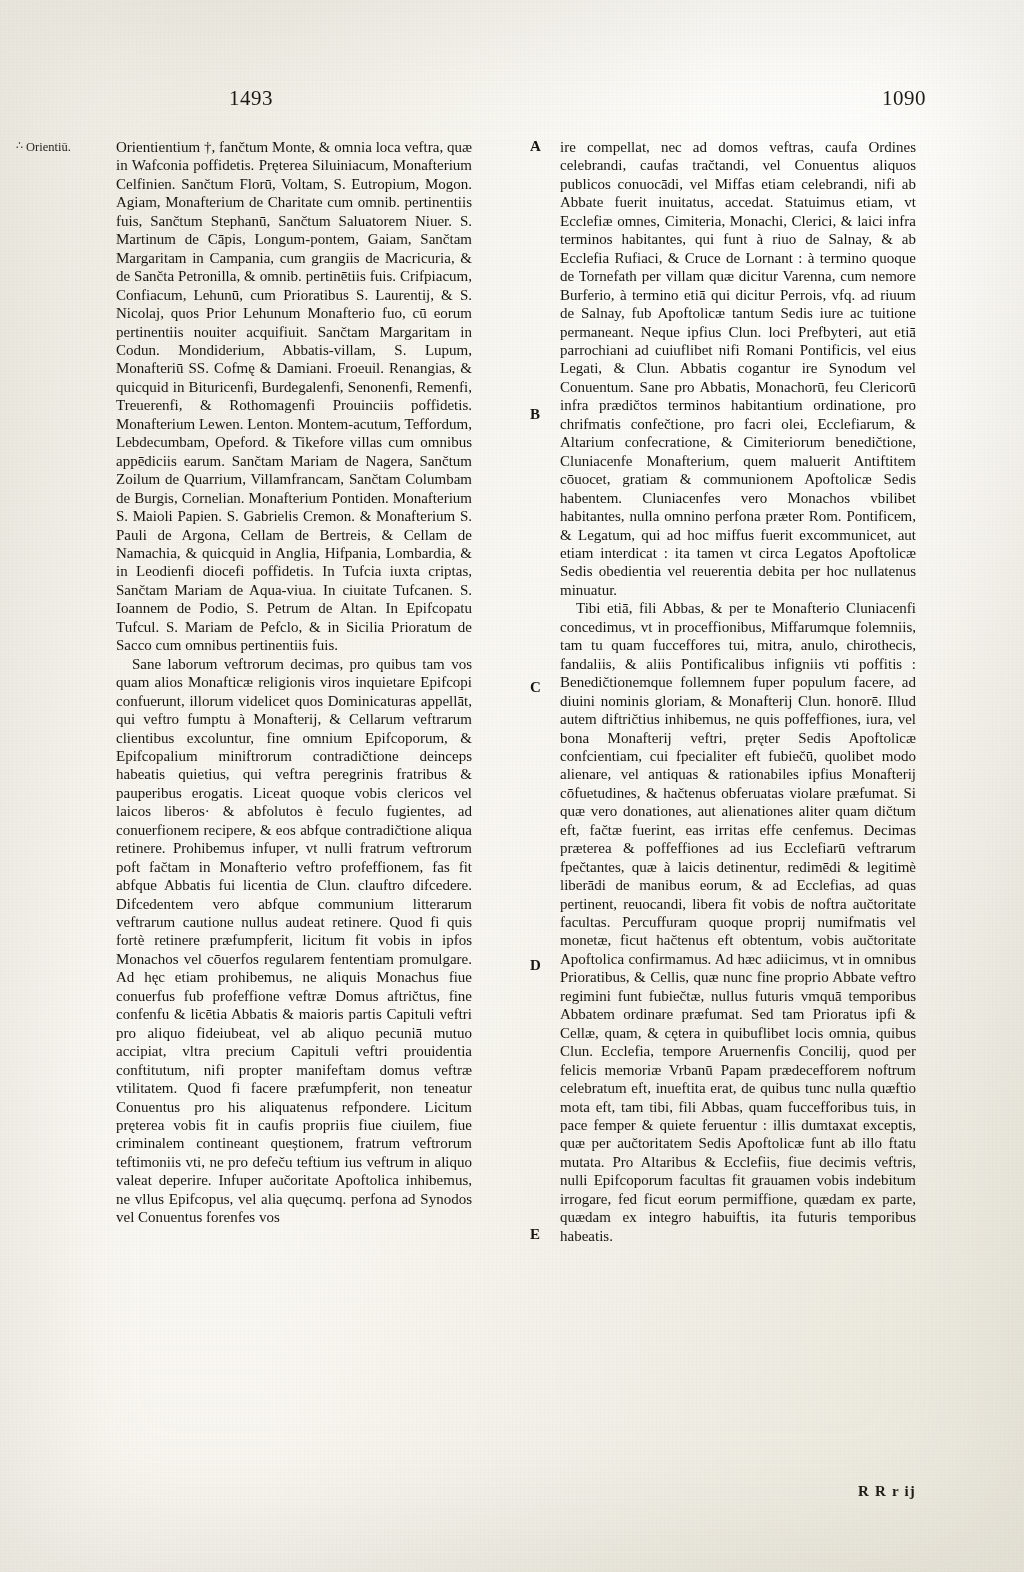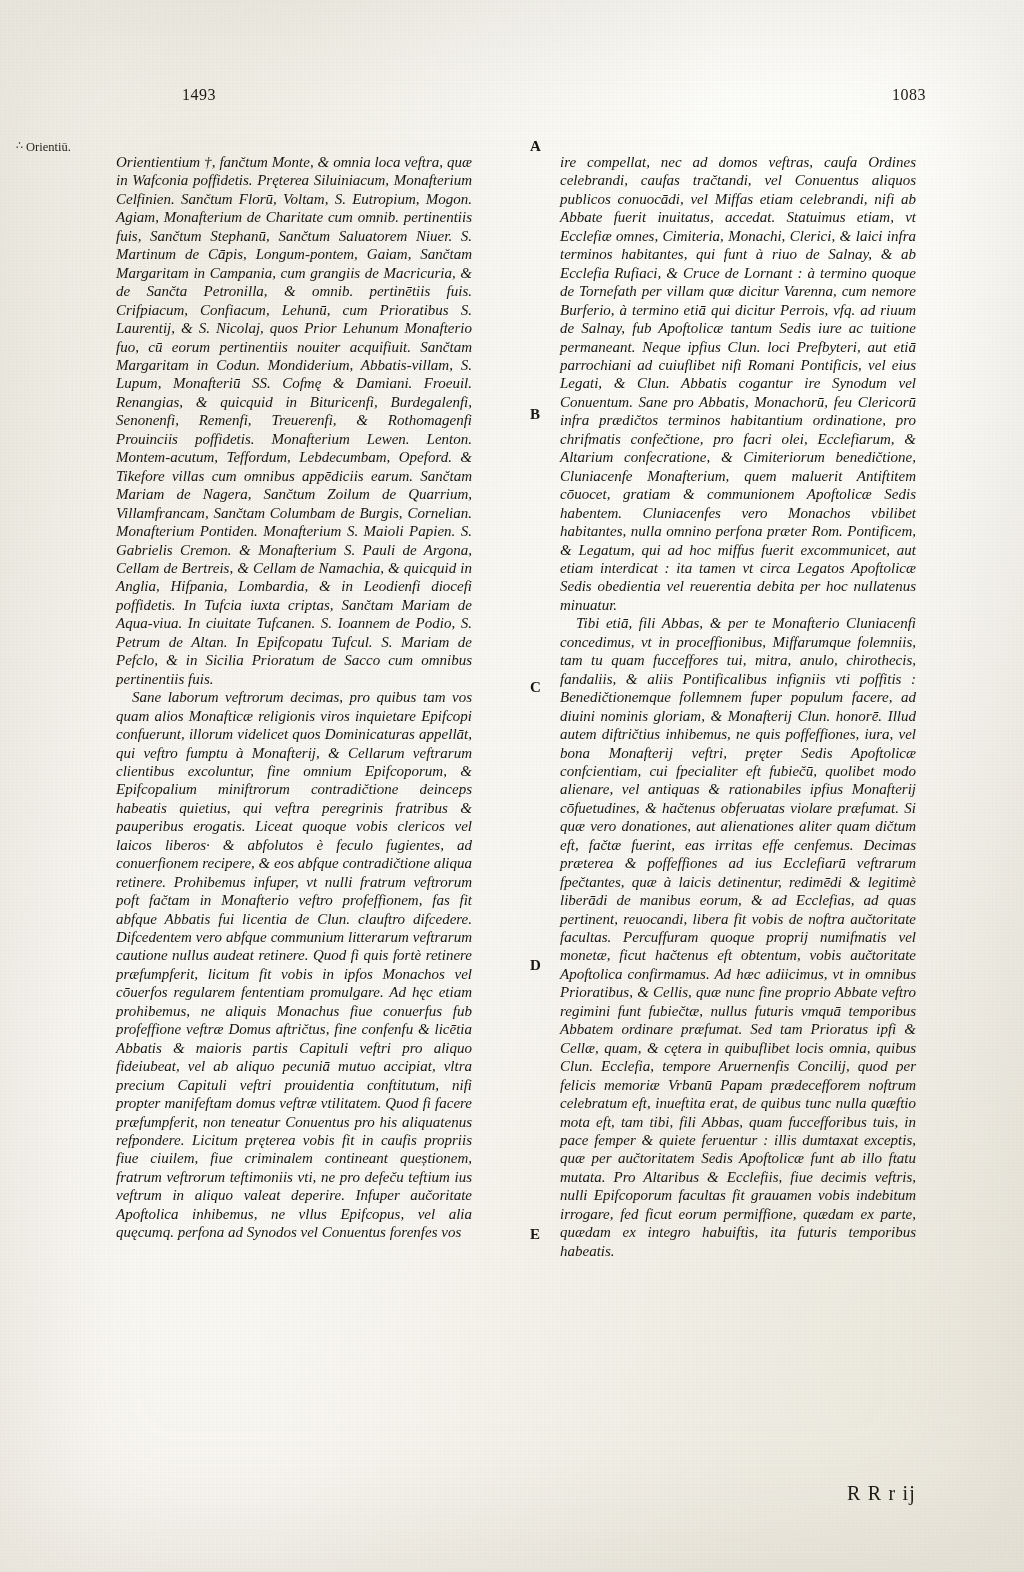--- a/index.html
+++ b/index.html
@@ -30,44 +30,43 @@
     position:absolute;inset:0;pointer-events:none;
     box-shadow:inset 0 0 120px 30px rgba(170,162,140,.20);
   }
 
   
   .running-head{
     position:absolute;left:130px;right:98px;top:82px;height:42px;
   }
   .folio-left,.folio-right{
     position:absolute;top:4px;
-    font-size:16px;letter-spacing:.5px;
+    font-size:21px;letter-spacing:.5px;margin-left:47px;
   }
   .folio-left{left:52px;}
   .folio-right{right:0px;}
   .head-title{
     position:absolute;left:0;right:0;top:0;
     text-align:center;
     font-size:28px;
     letter-spacing:.4px;
   }
 
   
   .body-area{
     position:absolute;
     left:116px;top:138px;width:800px;height:1360px;
   }
   .col{
-    position:absolute;top:15px;width:356px;
+    position:absolute;top:0;width:356px;
     font-size:15.0px;
     line-height:18.45px;
     text-align:justify;
     text-justify:inter-word;
     hyphens:none;
-    font-style:italic;
     -webkit-hyphens:none;
   }
   .col-left{left:0;}
   .col-right{left:444px;}
   .col p{margin:0;}
   .col p.indent{text-indent:16px;}
 
   
   .gloss{
     position:absolute;
@@ -95,39 +94,39 @@
   }
   .colletters span{
     position:absolute;left:0;
   }
 
   .signature{
     position:absolute;
     left:444px;width:356px;
     top:1478px;
     text-align:left;
-    font-size:20px;
-    font-weight:normal;
+    font-size:15px;
+    font-weight:bold;
     letter-spacing:1.2px;
   }
   .signature.inner{position:static;width:auto;}
 
   .sig-wrap{
     position:absolute;left:116px;top:1482px;width:800px;
     text-align:right;padding-right:92px;
   }
 </style>
 </head>
 <body>
 
 <div class="page"></div>
 
 <div class="running-head">
   <div class="folio-left">1493</div>
-  <div class="folio-right">1083</div>
+  <div class="folio-right">1090</div>
 </div>
 
 <div class="body-area">
 
   <div class="gloss">
     <span class="sym">∴</span><span>Orientiū.</span>
   </div>
 
   <div class="col col-left">
     <p>Orientientium †, fančtum Monte, &amp; omnia loca veftra, quæ in Wafconia poffidetis. Pręterea Siluiniacum, Monafterium Celfinien. Sančtum Florū, Voltam, S. Eutropium, Mogon. Agiam, Monafterium de Charitate cum omnib. pertinentiis fuis, Sančtum Stephanū, Sančtum Saluatorem Niuer. S. Martinum de Cāpis, Longum-pontem, Gaiam, Sančtam Margaritam in Campania, cum grangiis de Macricuria, &amp; de Sančta Petronilla, &amp; omnib. pertinētiis fuis. Crifpiacum, Confiacum, Lehunū, cum Prioratibus S. Laurentij, &amp; S. Nicolaj, quos Prior Lehunum Monafterio fuo, cū eorum pertinentiis nouiter acquifiuit. Sančtam Margaritam in Codun. Mondiderium, Abbatis-villam, S. Lupum, Monafteriū SS. Cofmę &amp; Damiani. Froeuil. Renangias, &amp; quicquid in Bituricenfi, Burdegalenfi, Senonenfi, Remenfi, Treuerenfi, &amp; Rothomagenfi Prouinciis poffidetis. Monafterium Lewen. Lenton. Montem-acutum, Teffordum, Lebdecumbam, Opeford. &amp; Tikefore villas cum omnibus appēdiciis earum. Sančtam Mariam de Nagera, Sančtum Zoilum de Quarrium, Villamfrancam, Sančtam Columbam de Burgis, Cornelian. Monafterium Pontiden. Monafterium S. Maioli Papien. S. Gabrielis Cremon. &amp; Monafterium S. Pauli de Argona, Cellam de Bertreis, &amp; Cellam de Namachia, &amp; quicquid in Anglia, Hifpania, Lombardia, &amp; in Leodienfi diocefi poffidetis. In Tufcia iuxta criptas, Sančtam Mariam de Aqua-viua. In ciuitate Tufcanen. S. Ioannem de Podio, S. Petrum de Altan. In Epifcopatu Tufcul. S. Mariam de Pefclo, &amp; in Sicilia Prioratum de Sacco cum omnibus pertinentiis fuis.</p>

